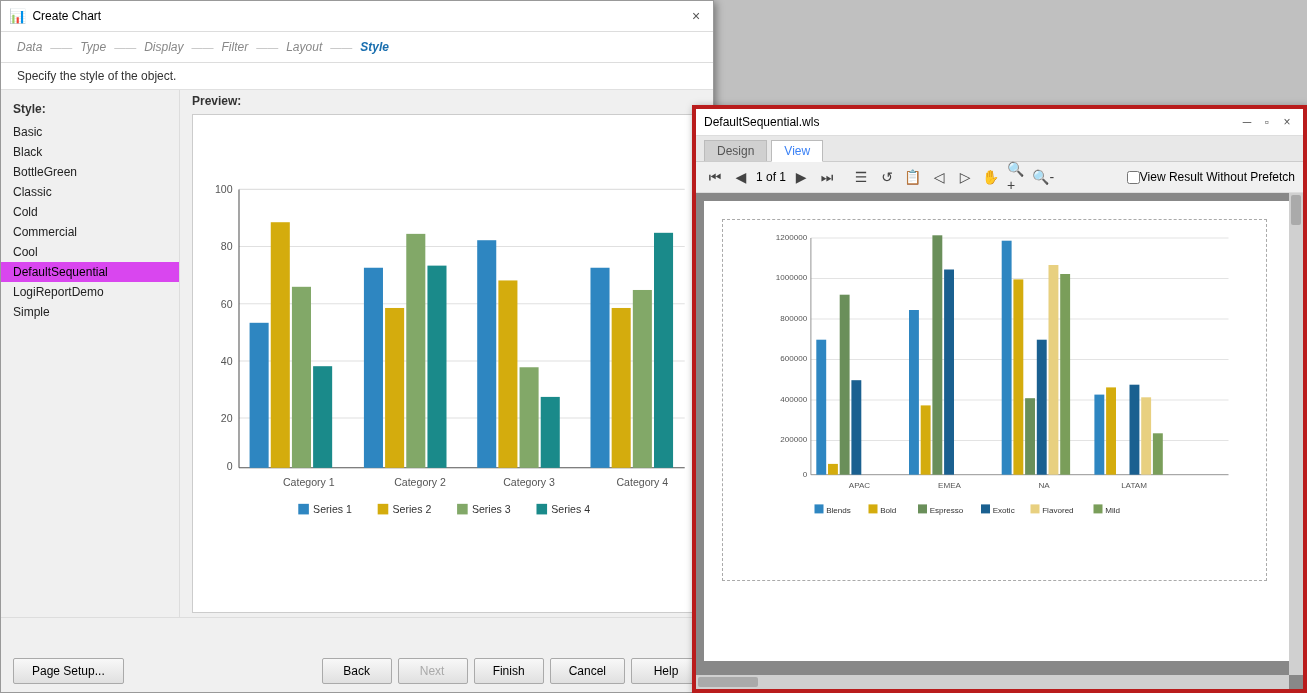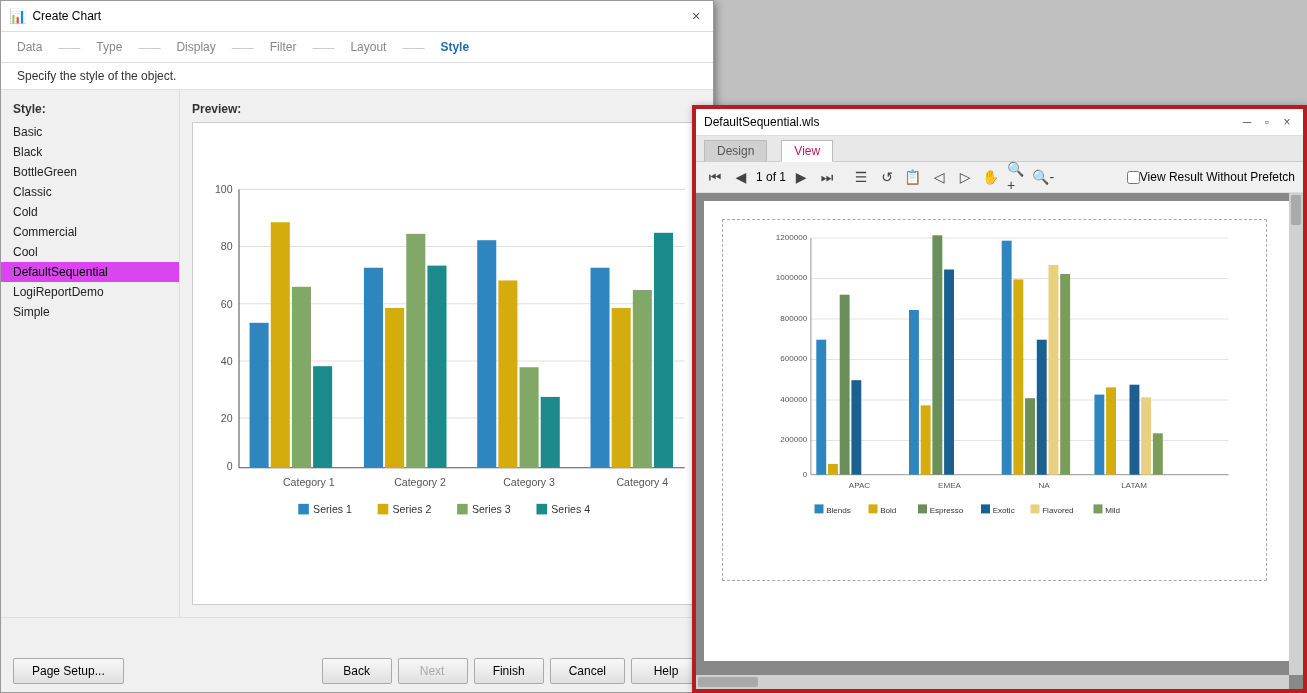--- a/index.html
+++ b/index.html
@@ -44,21 +44,22 @@
       font-size: 14px;
       color: #555;
     }
 
     .wizard-steps {
       display: flex;
       align-items: center;
       padding: 8px 16px;
       background: #fff;
       border-bottom: 1px solid #ddd;
-      gap: 8px;
+      gap: 0;
+      font-style: italic;
     }
 
     .wizard-step {
       display: flex;
       align-items: center;
       gap: 4px;
       color: #888;
       font-size: 12px;
     }
 
@@ -107,21 +108,21 @@
       color: #222;
       font-size: 12px;
     }
     .style-item.selected { background: #d946ef; color: #000; }
 
     .preview-panel {
       flex: 1;
       background: #f0f0f0;
       display: flex;
       flex-direction: column;
-      padding: 12px 12px;
+      padding: 4px 12px;
     }
 
     .preview-label {
       font-size: 12px;
       font-weight: bold;
       color: #333;
       margin-bottom: 6px;
     }
 
     .chart-container {
@@ -195,36 +196,36 @@
       cursor: pointer;
       font-size: 12px;
       color: #555;
     }
 
     .wls-tabs {
       display: flex;
       background: #e8e8e8;
       border-bottom: 1px solid #ccc;
       padding: 4px 8px 0 8px;
-      gap: 14px;
+      gap: 4px;
     }
 
     .wls-tab {
       padding: 3px 12px;
       font-size: 12px;
       cursor: pointer;
       border: 1px solid #bbb;
       border-bottom: none;
       background: #d0d0d0;
       color: #555;
     }
 
     .wls-tab.active {
       background: #fff;
-      color: #be185d;
+      color: #3b82f6;
       border-bottom: 1px solid #fff;
       margin-bottom: -1px;
     }
 
     .wls-toolbar {
       display: flex;
       align-items: center;
       padding: 4px 8px;
       background: #f0f0f0;
       border-bottom: 1px solid #ddd;

